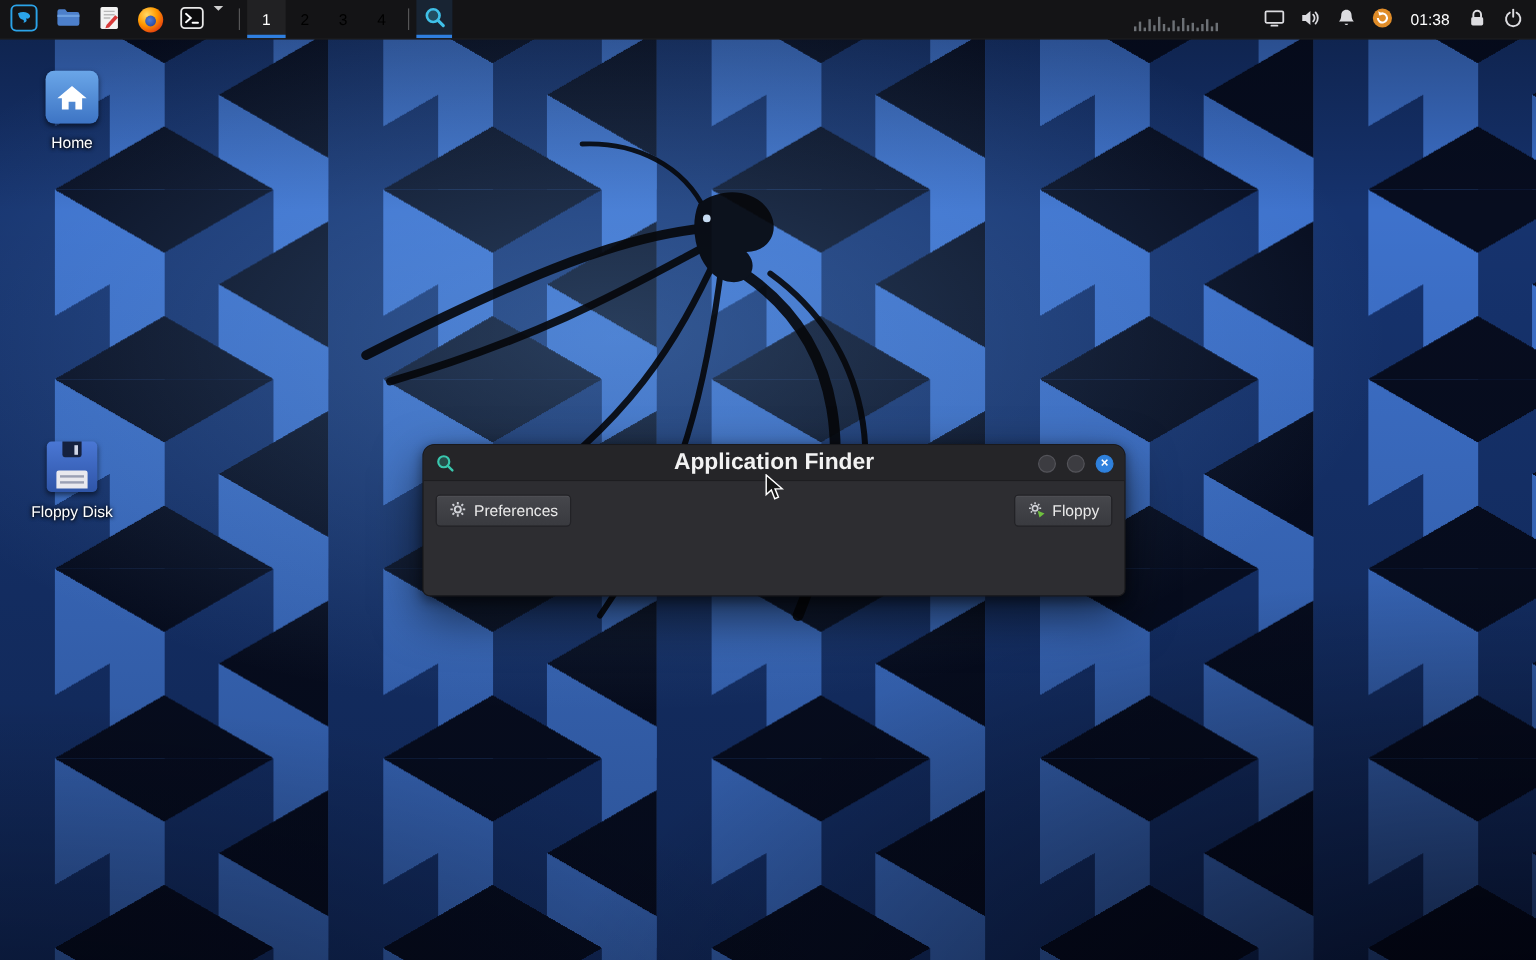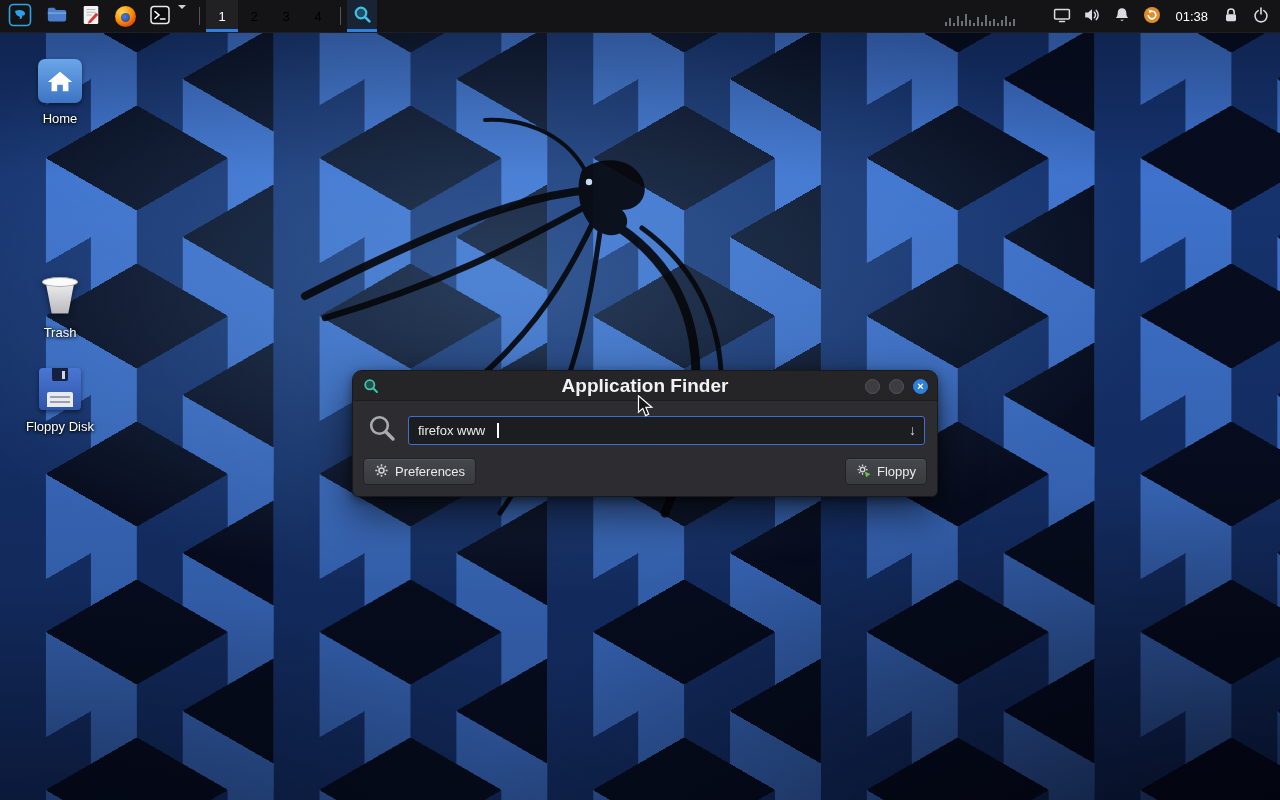--- a/index.html
+++ b/index.html
@@ -273,29 +273,20 @@
       <div class="home-sq">
         <svg width="30" height="30" viewBox="0 0 32 32">
             <path d="M16 6 L29 17 H25 V27 H19 V20 H13 V27 H7 V17 H3 Z" fill="#fff"></path>
           </svg>
       </div>
     </div>
     <div class="label">Home</div>
   </div>
 
 
-  <div class="desk-icon" style="top:272px">
-    <div class="ico-box">
-      <div class="trash-icon">
-          <div class="trash-lid"></div>
-          <div class="trash-body"></div>
-        </div>
-    </div>
-    <div class="label">Trash</div>
-  </div>
 
   <div class="desk-icon" style="top:366px">
     <div class="ico-box">
       <div class="floppy">
           <div class="shutter"></div>
           <div class="slot"></div>
           <div class="flabel"></div>
         </div>
     </div>
     <div class="label">Floppy Disk</div>
@@ -312,33 +303,20 @@
       <span class="title">Application Finder</span>
       <span class="win-btns">
         <button class="wbtn"></button>
         <button class="wbtn"></button>
         <button class="wbtn close">
             <span>×</span>
           </button>
       </span>
     </div>
 
-    <div class="search-row">
-      <span>
-        <svg width="30" height="30" viewBox="0 0 30 30">
-          <circle cx="12.5" cy="12.5" r="8.3" fill="none" stroke="#a9abb0" stroke-width="2.6"></circle>
-          <line x1="18.7" y1="18.7" x2="26" y2="26" stroke="#a9abb0" stroke-width="3.4" stroke-linecap="round"></line>
-        </svg>
-      </span>
-      <div class="input-wrap">
-        <input type="text" value="firefox www" style="">
-        <span class="caret"></span>
-        <span class="input-arrow">↓</span>
-      </div>
-    </div>
 
     <div class="btn-row">
       <button class="dlg-btn">
         <span>
           <svg width="15" height="15" viewBox="0 0 16 16">
             <circle cx="8" cy="8" r="2.7" fill="none" stroke="#cfd1d6" stroke-width="1.7"></circle>
             <path d="M8 1.4 V3.6 M8 12.4 V14.6 M1.4 8 H3.6 M12.4 8 H14.6 M3.3 3.3 l1.5 1.5 M11.2 11.2 l1.5 1.5 M12.7 3.3 l-1.5 1.5 M3.3 12.7 l1.5-1.5" stroke="#cfd1d6" stroke-width="1.7"></path>
           </svg>
         </span>
         <span>Preferences</span>

